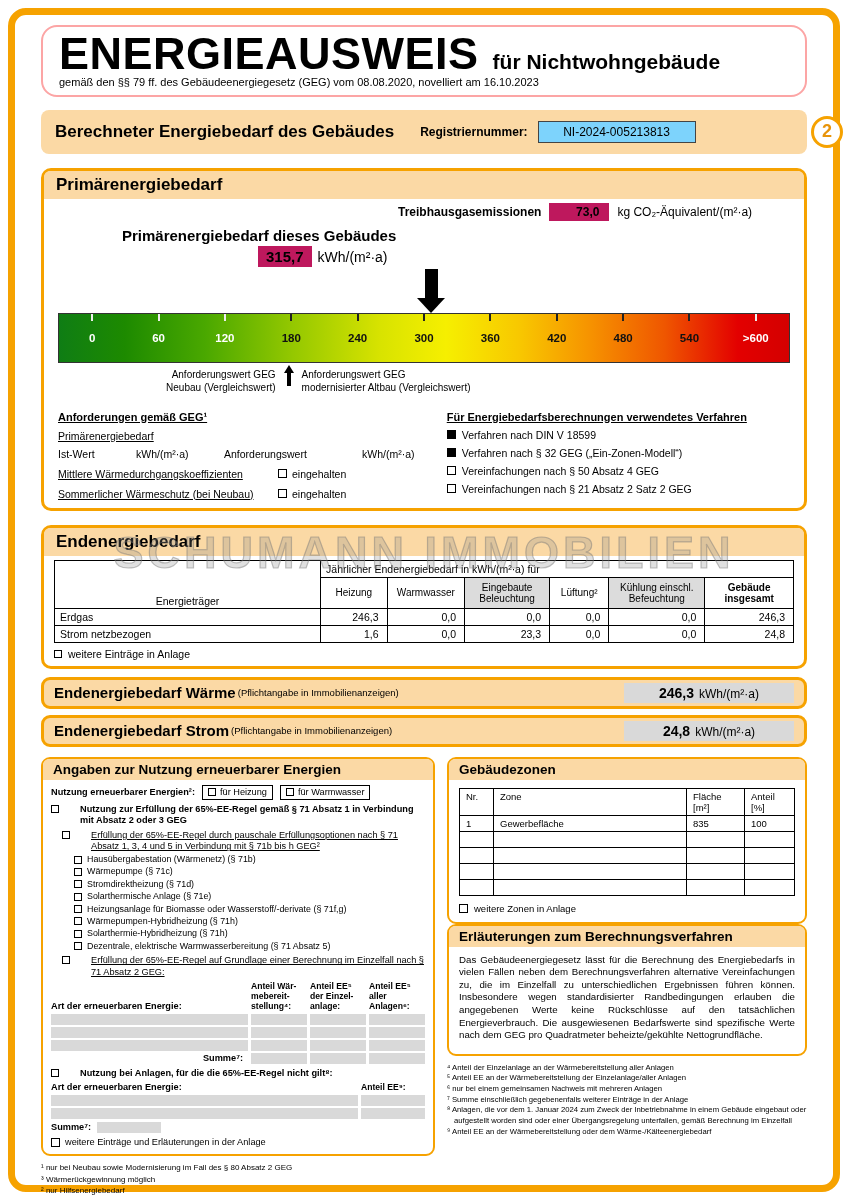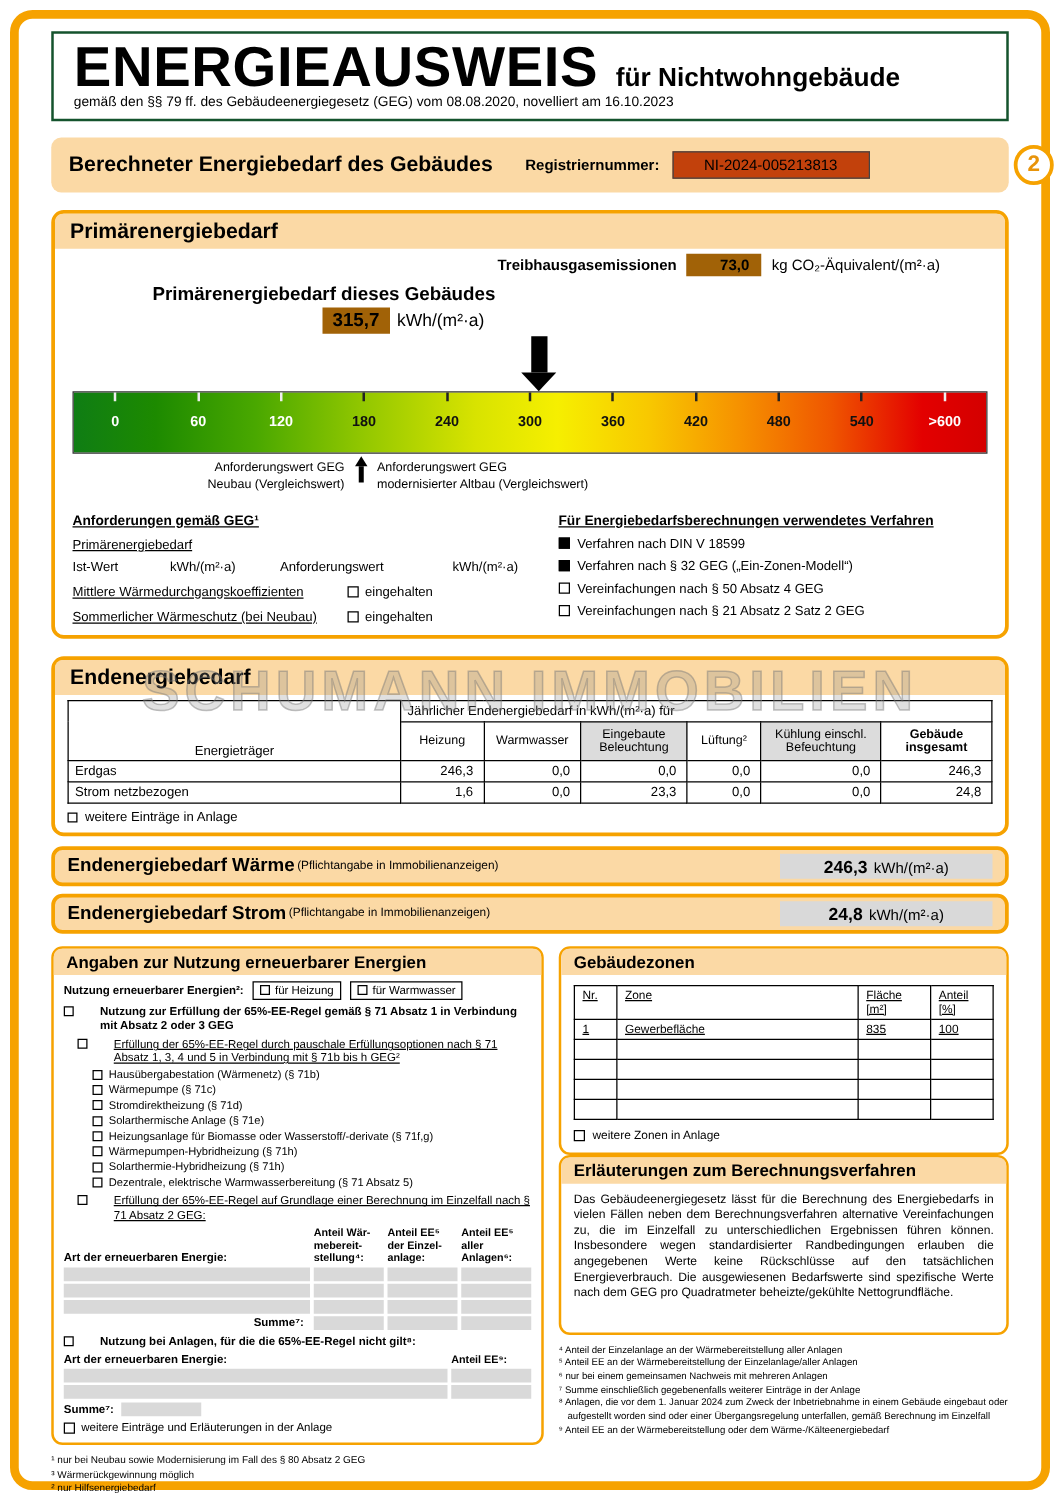--- a/index.html
+++ b/index.html
@@ -11,48 +11,48 @@
   .watermark { position:absolute; top:512px; left:50%; transform:translateX(-50%);
     font-size:45px; font-weight:bold; letter-spacing:4px; white-space:nowrap;
     color:rgba(135,135,135,0.26); -webkit-text-stroke:1.2px rgba(120,120,120,0.45);
     z-index:30; pointer-events:none; }
 
   .bold { font-weight:bold; }
   .pre { white-space:pre-line; }
   .u { text-decoration:underline; }
 
   
-  .doc-header { border:2px solid #14532d; border-radius:0; padding:2px 16px 7px; }
+  .doc-header { border:2px solid #fca5a5; border-radius:16px; padding:2px 16px 7px; }
   .doc-title-row { display:flex; align-items:baseline; gap:14px; }
   .doc-title { font-size:45px; font-weight:bold; letter-spacing:.5px; line-height:1.1; }
   .doc-subtitle { font-size:21px; font-weight:bold; }
   .doc-law { font-size:11px; margin-top:-3px; }
 
   
   .banner { position:relative; margin-top:13px; background:#FBD9A5; border-radius:8px; height:44px;
             display:flex; align-items:center; padding:0 14px; }
   .banner-title { font-size:17px; font-weight:bold; }
   .reg-label { font-size:12px; font-weight:bold; margin-left:26px; }
-  .reg-value { margin-left:10px; background:#c2410c; border:1px solid #444; font-size:12px;
+  .reg-value { margin-left:10px; background:#7dd3fc; border:1px solid #444; font-size:12px;
                padding:3px 10px; min-width:158px; text-align:center; }
   .page-badge { position:absolute; right:-36px; top:50%; transform:translateY(-50%);
     width:32px; height:32px; border:3px solid #F6A200; border-radius:50%; background:#fff;
     color:#E8940A; font-weight:bold; font-size:18px; display:flex; align-items:center; justify-content:center; }
 
   
   .box { border:3px solid #F6A200; border-radius:10px; margin-top:14px; background:#fff; }
   .box-band { background:#FBD9A5; padding:4px 12px; font-weight:bold; font-size:17px;
               border-radius:6px 6px 0 0; }
   .box.sm { border-width:2.5px; border-radius:9px; margin-top:0; }
   .box.sm .box-band { font-size:13.5px; padding:3px 10px; }
 
   
   .prim-body { padding:4px 14px 8px; position:relative; }
   .ghg-row { display:flex; align-items:center; gap:8px; margin-left:340px; font-size:12px; }
-  .grey-val { background:#a16207; font-weight:bold; padding:2px 10px; min-width:60px; text-align:right; }
+  .grey-val { background:#be185d; font-weight:bold; padding:2px 10px; min-width:60px; text-align:right; }
   .pe-label { font-weight:bold; font-size:15px; margin:6px 0 2px 64px; }
   .pe-value-row { display:flex; align-items:baseline; gap:6px; margin-left:200px; font-size:14px; }
   .grey-val.big { font-size:15px; padding:2px 8px; min-width:52px; text-align:right; }
 
   .scale-wrap { position:relative; margin-top:46px; }
   .big-arrow { position:absolute; bottom:100%; left:51%; transform:translateX(-50%);
                display:flex; flex-direction:column; align-items:center; }
   .big-arrow .stem { width:13px; height:29px; background:#000; }
   .big-arrow .head { width:0; height:0; border-left:14px solid transparent;
                      border-right:14px solid transparent; border-top:15px solid #000; }
@@ -135,29 +135,29 @@
   .sum-lab { font-weight:bold; text-align:right; padding-right:5px; align-self:center; }
   .ee-t2 { display:grid; grid-template-columns:1fr 64px; column-gap:3px; row-gap:2px; margin:3px 0 3px; }
   .sum2-row { display:flex; align-items:center; gap:6px; margin:2px 0 4px; }
   .sum2-row .grey-cell { width:64px; height:11px; }
   .ren-more { display:flex; align-items:center; gap:5px; margin-top:3px; }
 
   .fn-left { font-size:8px; margin-top:6px; line-height:1.45; }
 
   
   .zone-body { padding:8px 10px; }
-  table.zn { width:100%; border-collapse:collapse; font-size:9.5px;text-decoration:underline; }
+  table.zn { width:100%; border-collapse:collapse; font-size:9.5px; }
   table.zn th, table.zn td { border:1px solid #000; padding:2px 6px; text-align:left;
       font-weight:normal; vertical-align:top; white-space:pre-line; }
   table.zn th { height:27px; }
   table.zn td { height:16px; }
   .zone-more { margin-top:7px; display:flex; gap:6px; align-items:center; font-size:9.5px; }
 
   .erl { margin-top:12px; }
-  .erl-body { padding:7px 10px 24px; font-size:9.7px; text-align:justify; line-height:1.3; }
+  .erl-body { padding:7px 10px 12px; font-size:9.7px; text-align:justify; line-height:1.3; }
   .fn { font-size:7.7px; line-height:1.38; margin-top:7px; }
   .fn div { padding-left:7px; text-indent:-7px; }
 </style>
 </head>
 <body>
 
 <div class="page">
 
   <div class="watermark">SCHUMANN IMMOBILIEN</div>
 

